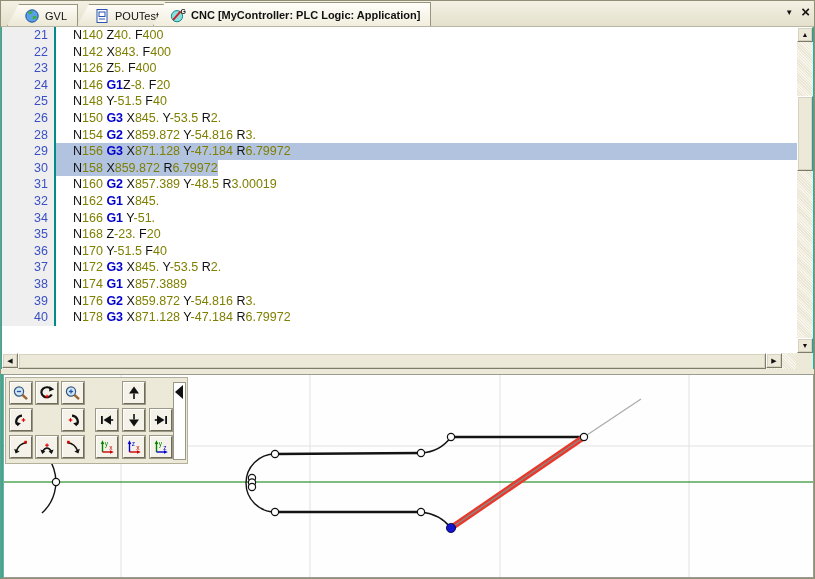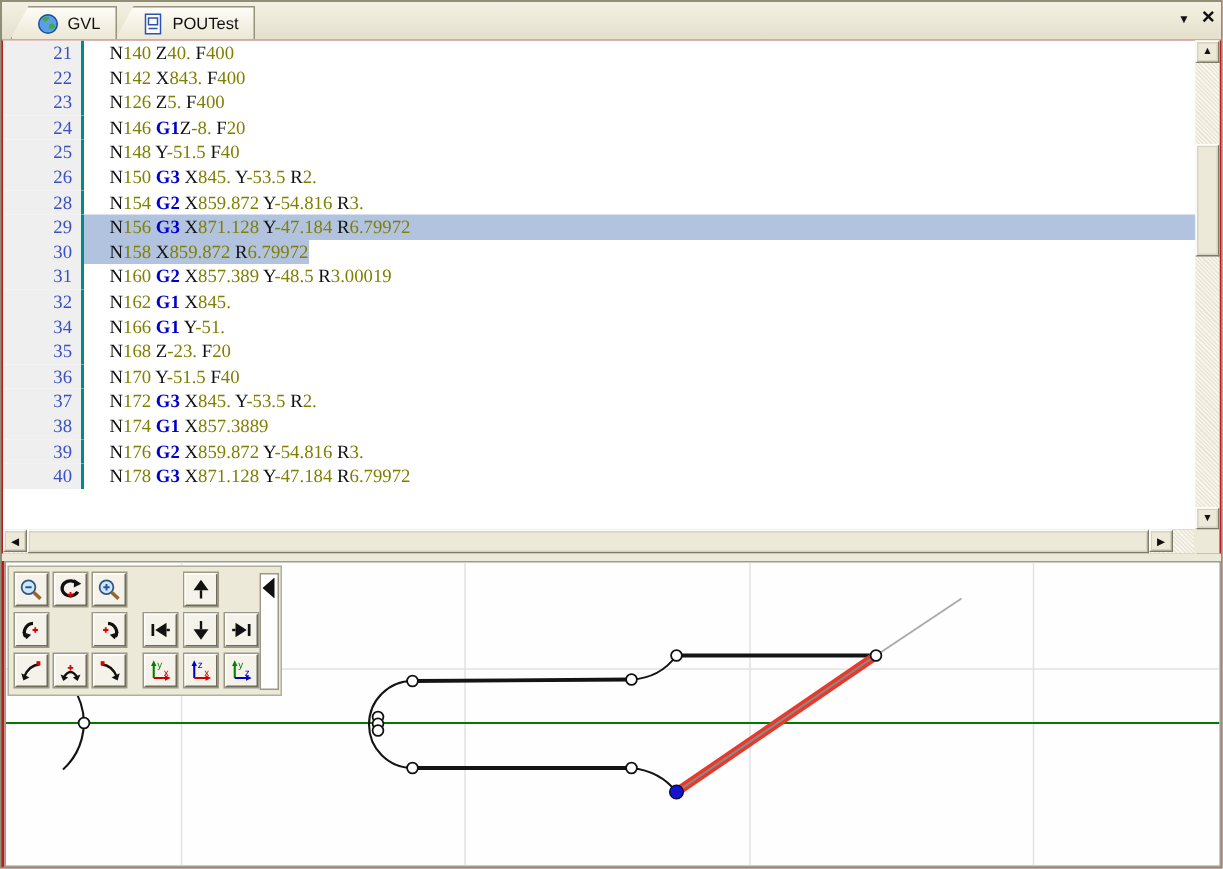--- a/index.html
+++ b/index.html
@@ -1,38 +1,38 @@
 <!DOCTYPE html>
 <html><head>
 <meta charset="utf-8">
 <style>
   html,body{margin:0;padding:0;background:#d8d4c4;}
   *{box-sizing:border-box;}
-  .app{position:relative;width:815px;height:579px;background:#b91c1c;
+  .app{position:relative;width:815px;height:579px;background:#14b8a6;
        border:1px solid #8f8e76;overflow:hidden;
        font-family:"Liberation Sans",sans-serif;font-size:11px;color:#111;}
 
   
   #tabbar{position:absolute;left:0;top:0;width:100%;height:26px;
           background:linear-gradient(#f4f1e4,#e4e0cc);border-bottom:1px solid #b9b6a4;}
   .tab{position:absolute;bottom:0;height:22px;display:flex;align-items:center;gap:5px;
        padding:0 10px 0 16px;background:linear-gradient(#fdfcf6,#ecE8d6);
        border:1px solid #98957f;border-bottom:none;
        clip-path:polygon(12px 0,100% 0,100% 100%,0 100%);}
   .tab .lbl{white-space:nowrap;}
   .tab.active{font-weight:bold;background:linear-gradient(#fffef9,#f1eede);height:24px;z-index:2;}
   .tabicon{width:16px;height:16px;flex:0 0 16px;}
   #tab-controls{position:absolute;right:4px;top:6px;display:flex;align-items:center;gap:8px;z-index:3;}
   #tab-dropdown{font-size:8px;cursor:default;}
   #tab-close{font-size:15px;font-weight:bold;line-height:10px;cursor:default;}
 
   
   #editor{position:absolute;left:1px;top:26px;width:796px;height:326px;background:#fff;overflow:hidden;}
   .row{display:flex;height:16.6px;line-height:16.6px;
-       font-family:Liberation Serif, serif;font-size:12.5px;}
+       font-family:Liberation Sans, sans-serif;font-size:12.5px;}
   .lnbox{width:48px;padding-right:6px;background:#efefef;border-right:2px solid #008b8b;
          text-align:right;color:#3a50c2;flex:0 0 54px;}
   .codewrap{flex:1;}
   .code{display:inline-block;padding-left:17px;white-space:pre;}
   .row.sel-full .codewrap{background:#b2c3e0;}
   .row.sel-text .code{background:#b2c3e0;}
   .a{color:#111;} .v{color:#7f7f00;} b.g{color:#0000cc;font-weight:bold;}
   #gutterpad{position:absolute;left:0;top:0;bottom:0;width:54px;background:#efefef;
              border-right:2px solid #008b8b;z-index:-1;}
 
@@ -81,20 +81,28 @@
       </svg>
       <span class="lbl">GVL</span>
     </div>
     <div class="tab" style="left:76px;">
       <svg class="tabicon" viewBox="0 0 16 16">
         <rect x="3" y="1.5" width="10" height="13" fill="#fff" stroke="#2a52b0"></rect>
         <rect x="5" y="4" width="6" height="4.5" fill="none" stroke="#2a52b0"></rect>
         <line x1="5" y1="11" x2="11" y2="11" stroke="#2a52b0"></line>
       </svg>
       <span class="lbl">POUTest</span>
+    </div>
+    <div class="tab active" style="left:152px;">
+      <svg class="tabicon" viewBox="0 0 16 16">
+        <circle cx="7" cy="9.2" r="5.6" fill="#8ae0e0" stroke="#0e8a8a"></circle>
+        <line x1="3.2" y1="12.8" x2="10.6" y2="4.4" stroke="#d42020" stroke-width="2"></line>
+        <text x="10.5" y="6.5" font-size="7" font-weight="bold" fill="#222">G</text>
+      </svg>
+      <span class="lbl">CNC [MyController: PLC Logic: Application]</span>
     </div>
     <div id="tab-controls">
       <span id="tab-dropdown">▼</span>
       <span id="tab-close">×</span>
     </div>
   </div>
 
   <div id="editor">
     <div id="gutterpad"></div>
     <div id="rows">

